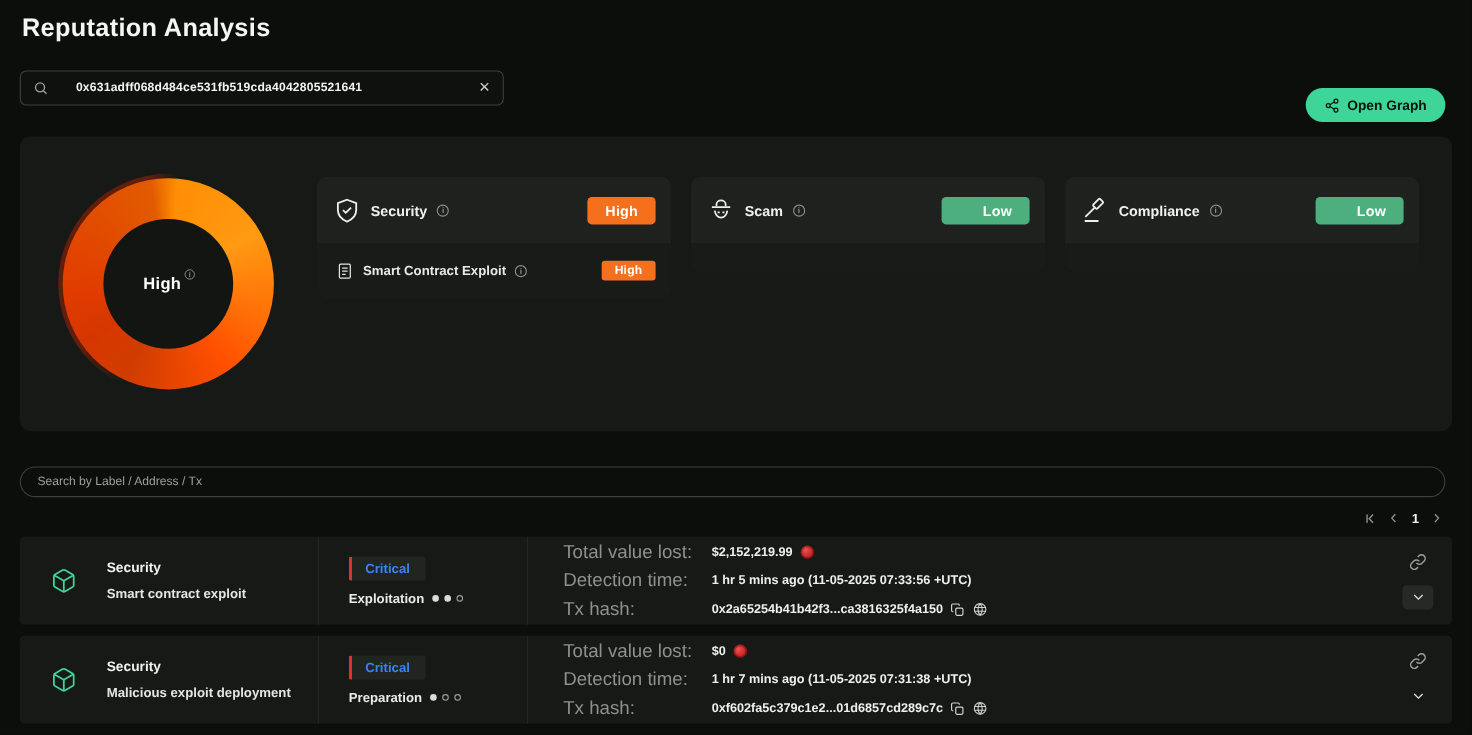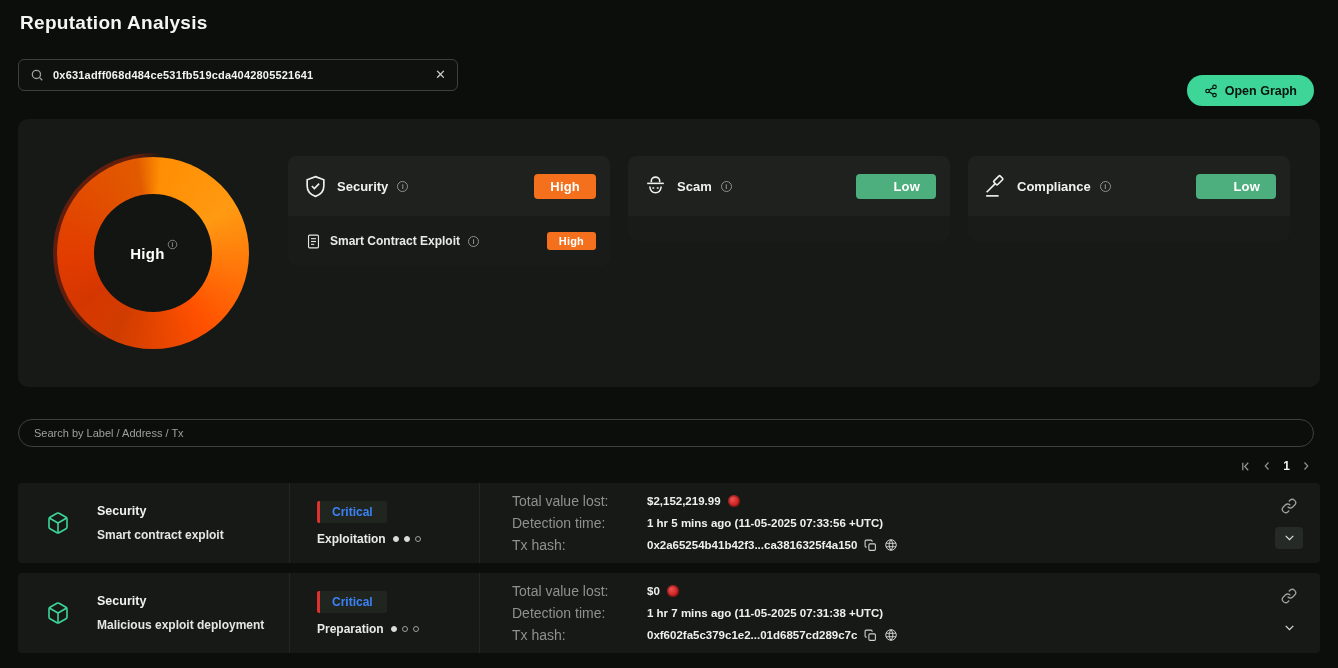--- a/index.html
+++ b/index.html
@@ -3,29 +3,29 @@
 <meta charset="utf-8">
 <style>
   * { margin:0; padding:0; box-sizing:border-box; }
   html,body { background:#0c0e0c; }
   .page {
     position:relative; width:1338px; height:668px; overflow:hidden;
     background:#0c0e0c; color:#eceeec;
     font-family:"Liberation Sans", sans-serif;
   }
   
-  .page-title { padding:12px 20px 0 20px; font-size:19px; font-weight:700; letter-spacing:.3px; color:#f4f6f4; }
+  .page-title { padding:12px 20px 0 20px; font-size:23px; font-weight:700; letter-spacing:.3px; color:#f4f6f4; }
   .toprow { margin-top:9px; padding:0 24px 0 18px; display:flex; align-items:center; justify-content:space-between; }
   .searchbox {
     width:440px; height:32px; background:#0f110f; border:1px solid #3d413d; border-radius:6px;
     display:flex; align-items:center; gap:9px; padding:0 11px;
   }
   .searchbox input {
     flex:1; background:transparent; border:none; outline:none; color:#f2f4f2;
-    font-family:"Liberation Sans", sans-serif; font-size:11px; font-weight:700; letter-spacing:.2px;
+    font-family:"Liberation Sans", sans-serif; font-size:11px; font-weight:700; letter-spacing:.2px;margin-left:16px;
   }
   .clear-x { color:#c9cdc9; font-size:13px; cursor:pointer; line-height:1; }
   .open-graph {
     height:31px; border:none; border-radius:16px; background:var(--accent,#3ed598);
     display:flex; align-items:center; gap:7px; padding:0 17px; cursor:pointer;
     color:#07130c; font-family:"Liberation Sans", sans-serif; font-size:12.5px; font-weight:700;margin-top:32px;
   }
   
   .panel { margin:13px 18px 0 18px; height:268px; background:#161916; border-radius:10px; display:flex; }
   .gauge-wrap { width:270px; display:flex; align-items:center; justify-content:center; }
@@ -103,21 +103,21 @@
     align-self:flex-start; background:#21251f; border-left:3px solid var(--critical,#e03131);
     color:#3b82f6; font-size:12px; font-weight:700; padding:4px 14px 4px 12px; border-radius:2px;
   }
   .stage-line { display:flex; align-items:center; gap:7px; }
   .stage-name { font-size:12px; font-weight:700; color:#e8eae8; }
   .dots { display:inline-flex; gap:5px; align-items:center; }
   .dot { width:6px; height:6px; border-radius:50%; border:1px solid #9aa09a; display:inline-block; }
   .dot.on { background:#d9dcd9; border-color:#d9dcd9; }
   .cell-details { flex:1; padding-left:32px; display:flex; align-items:center; }
   .dgrid { display:grid; grid-template-columns:135px auto; row-gap:6px; align-items:center; }
-  .dlabel { color:#8d928d; font-size:14px; }
+  .dlabel { color:#8d928d; font-size:17px; }
   .dval { color:#eef0ee; font-size:11.5px; font-weight:700; display:flex; align-items:center; gap:7px; }
   .red-dot {
     width:12px; height:12px; border-radius:50%; display:inline-block;
     background:radial-gradient(circle at 35% 35%, #f05050, #c11d1d 70%);
     box-shadow:inset 0 0 0 1.5px rgba(70,0,0,.35);
   }
   .cell-actions { width:62px; display:flex; flex-direction:column; align-items:center; justify-content:center; gap:13px; }
   .chev-btn {
     width:28px; height:22px; border:none; border-radius:4px; background:#262a26;
     display:flex; align-items:center; justify-content:center; cursor:pointer;

